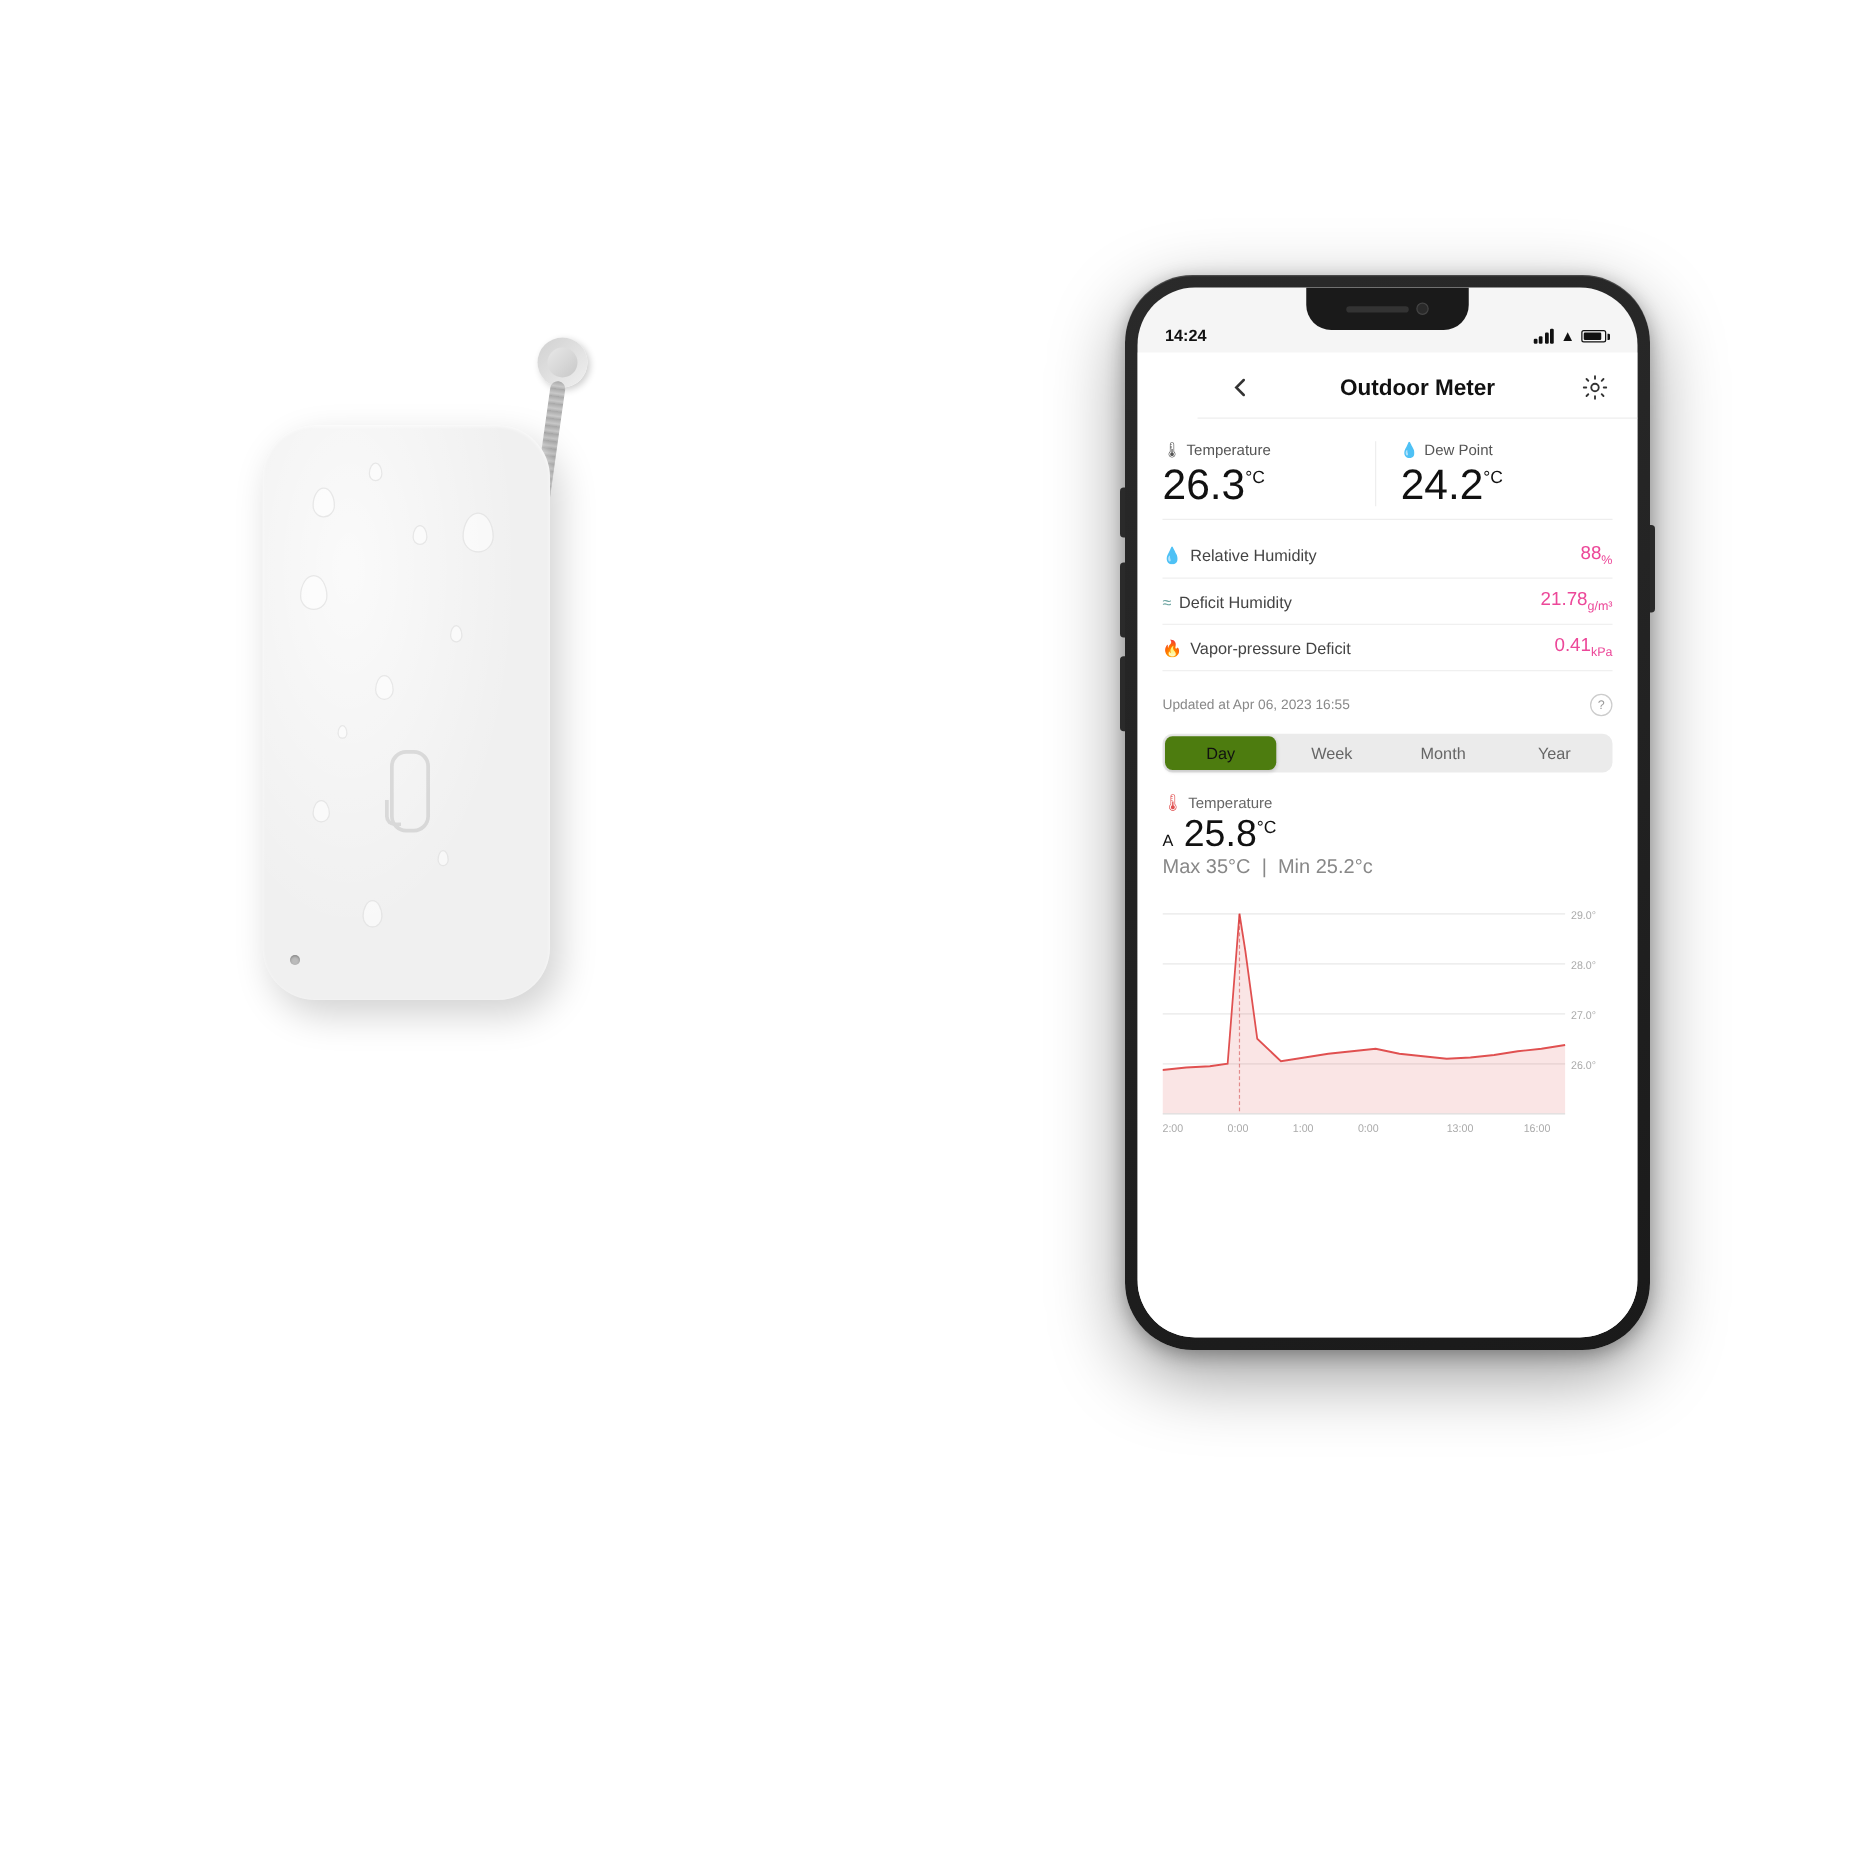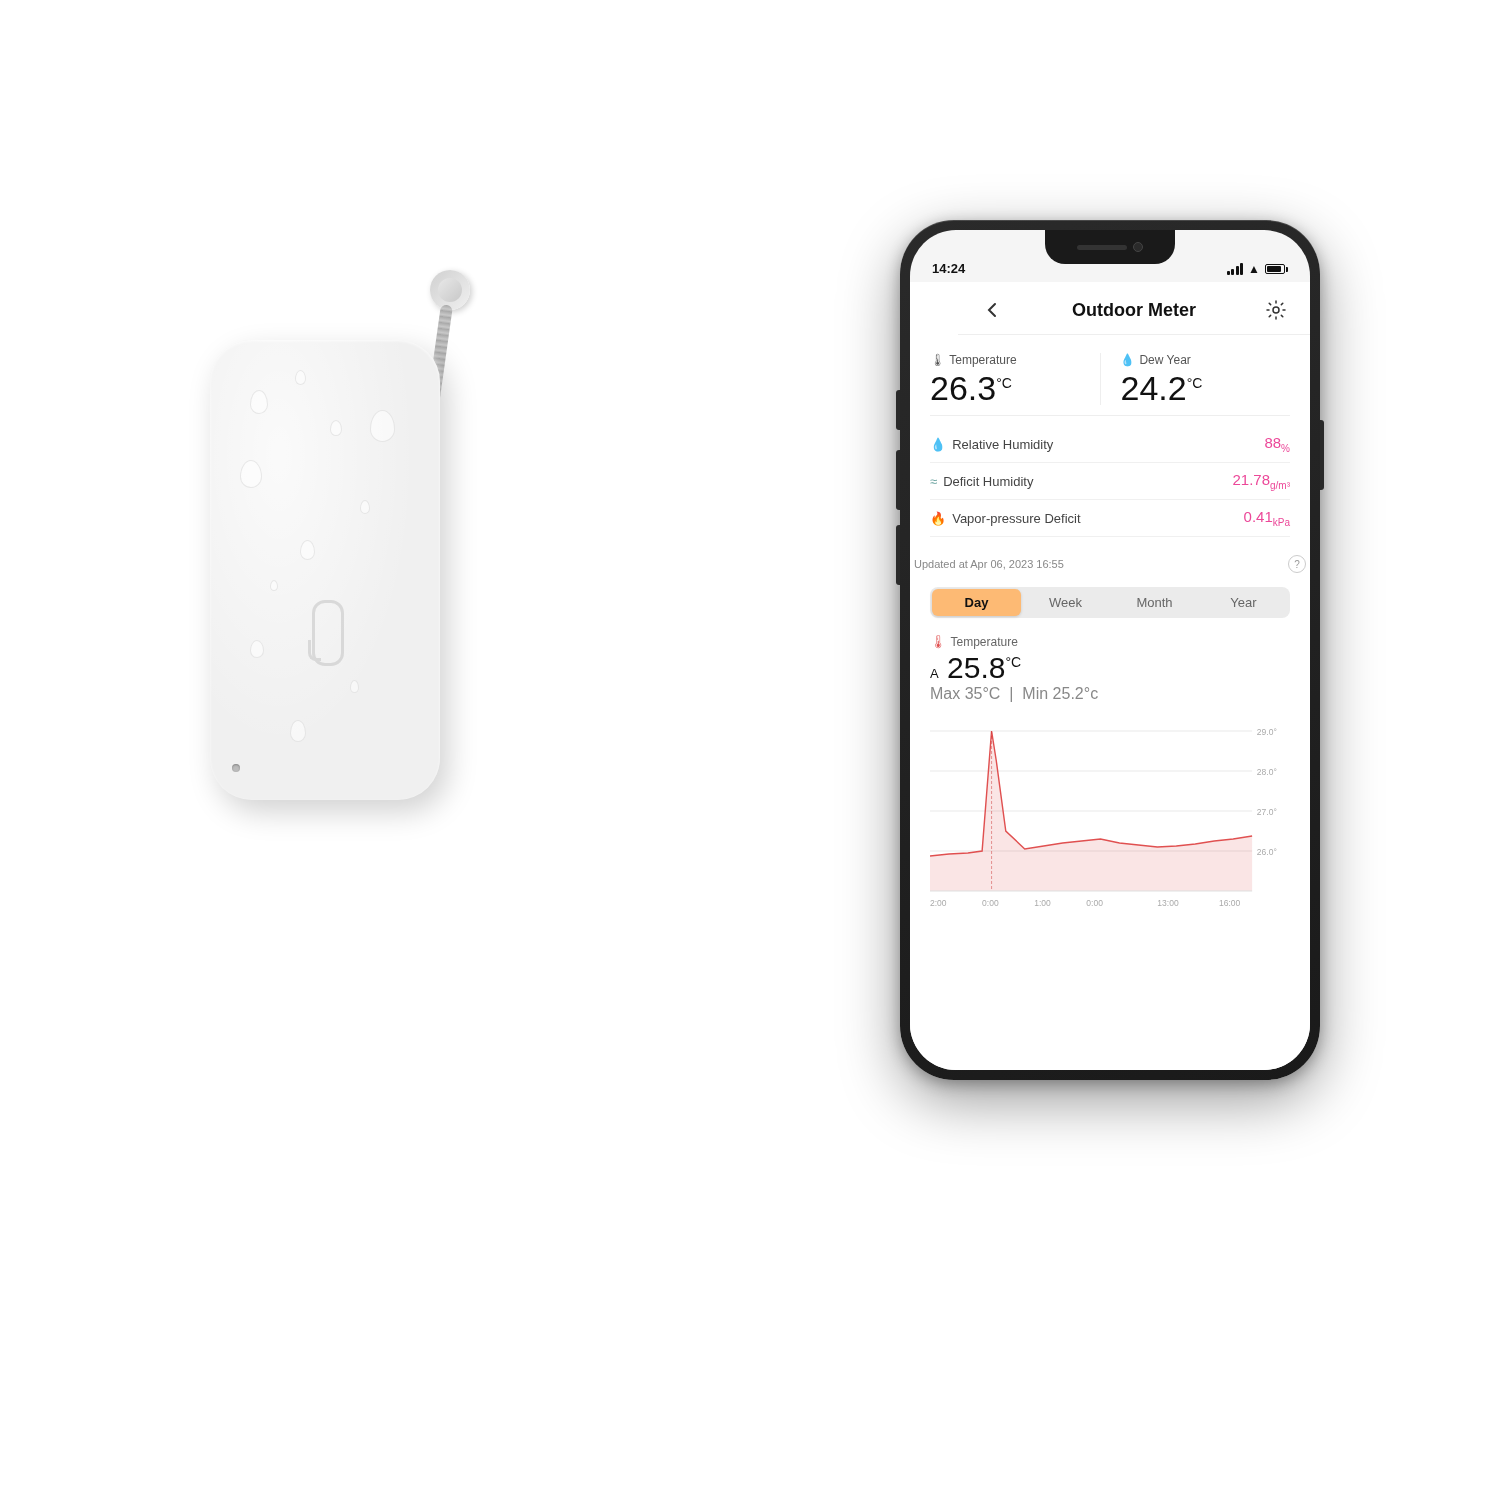--- a/index.html
+++ b/index.html
@@ -291,21 +291,21 @@
       font-weight: 400;
       color: #ec4899;
     }
     .sec-value sub { font-size: 10px; }
 
     
     .timestamp-row {
       display: flex;
       align-items: center;
       justify-content: space-between;
-      padding: 8px 4px;
+      padding: 8px 20px;
       font-size: 11px;
       color: #888;
     }
 
     
     .tab-bar {
       display: flex;
       margin: 6px 20px;
       background: #ebebeb;
       border-radius: 8px;
@@ -314,23 +314,23 @@
     .tab {
       flex: 1;
       text-align: center;
       padding: 6px 4px;
       font-size: 13px;
       color: #666;
       border-radius: 6px;
       cursor: pointer;
     }
     .tab.active {
-      background: #fdba74;
+      background: #4d7c0f;
       color: #111;
-      font-weight: 700;
+      font-weight: 400;
       box-shadow: 0 1px 3px rgba(0,0,0,0.15);
     }
 
     
     .chart-area {
       padding: 10px 20px 0;
       flex: 1;
     }
     .chart-section-label {
       font-size: 12px;
@@ -519,21 +519,21 @@
                 <span class="metric-icon">🌡</span>
                 <span>Temperature</span>
               </div>
               <div class="metric-value">
                 <span>26.3</span><sup>°C</sup>
               </div>
             </div>
             <div class="metric-card">
               <div class="metric-label">
                 <span class="metric-icon">💧</span>
-                <span>Dew Year</span>
+                <span>Dew Point</span>
               </div>
               <div class="metric-value">
                 <span>24.2</span><sup>°C</sup>
               </div>
             </div>
           </div>
 
           <div class="divider"></div>
 
           <div class="secondary-metrics">

